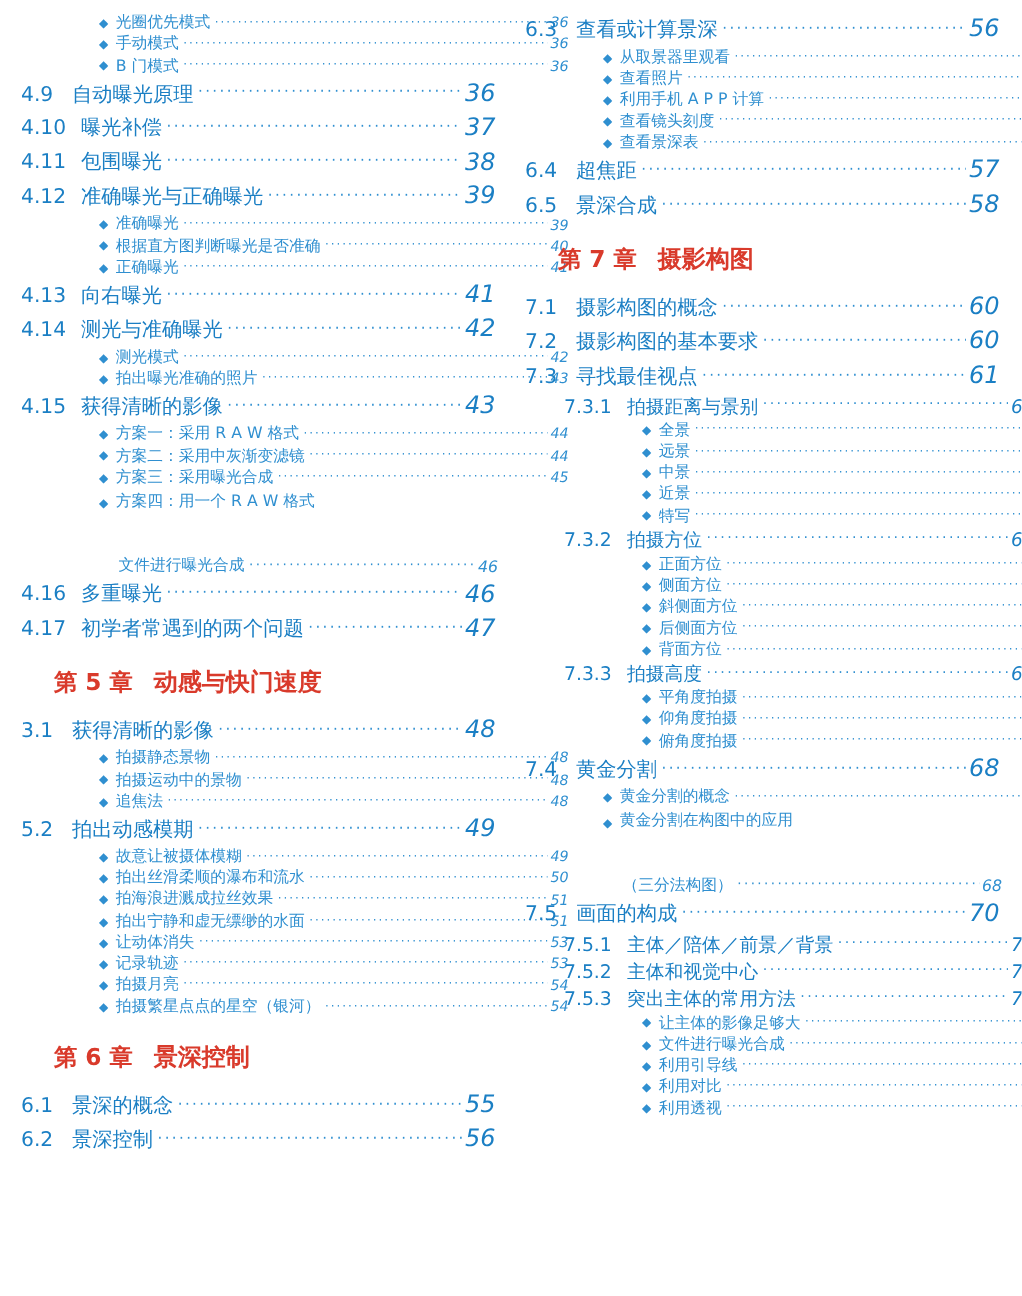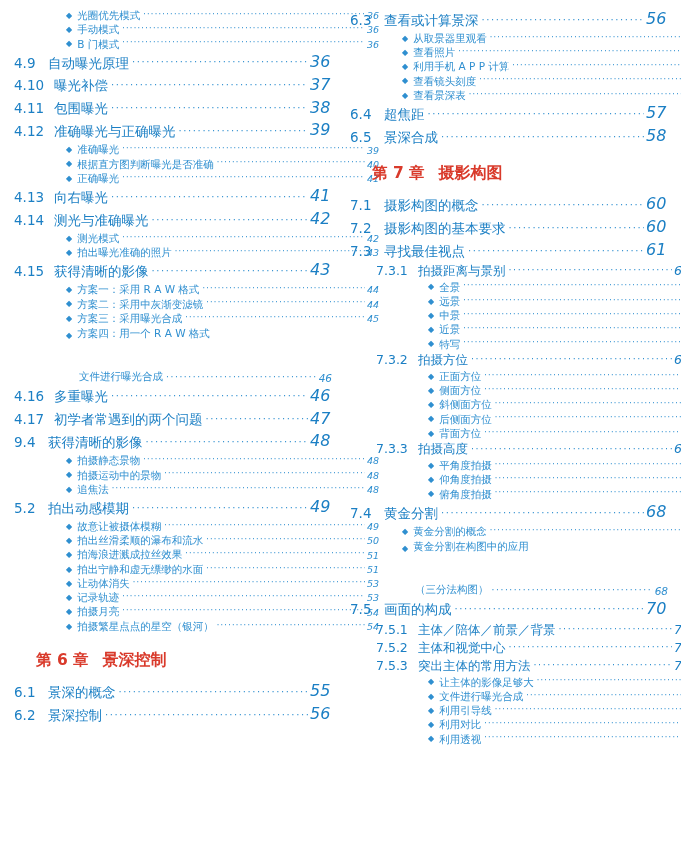--- a/index.html
+++ b/index.html
@@ -263,22 +263,26 @@
         <span class="txt">多重曝光</span>
         <span class="dots">······························································································································</span>
         <span class="pg">46</span>
       </div>
       <div class="row lvl1 wide">
         <span class="num">4.17</span>
         <span class="txt">初学者常遇到的两个问题</span>
         <span class="dots">······························································································································</span>
         <span class="pg">47</span>
       </div>
-      <div class="row lvl1">
-        <span class="num">9.4</span>
+      <div class="chapter">
+        <span class="ch-num">第 5 章</span>
+        <span class="ch-title">动感与快门速度</span>
+      </div>
+      <div class="row lvl1">
+        <span class="num">3.1</span>
         <span class="txt">获得清晰的影像</span>
         <span class="dots">······························································································································</span>
         <span class="pg">48</span>
       </div>
       <div class="row lvl3">
         <span class="bul">◆</span>
         <span class="txt">拍摄静态景物</span>
         <span class="dots">······························································································································</span>
         <span class="pg">48</span>
       </div>

